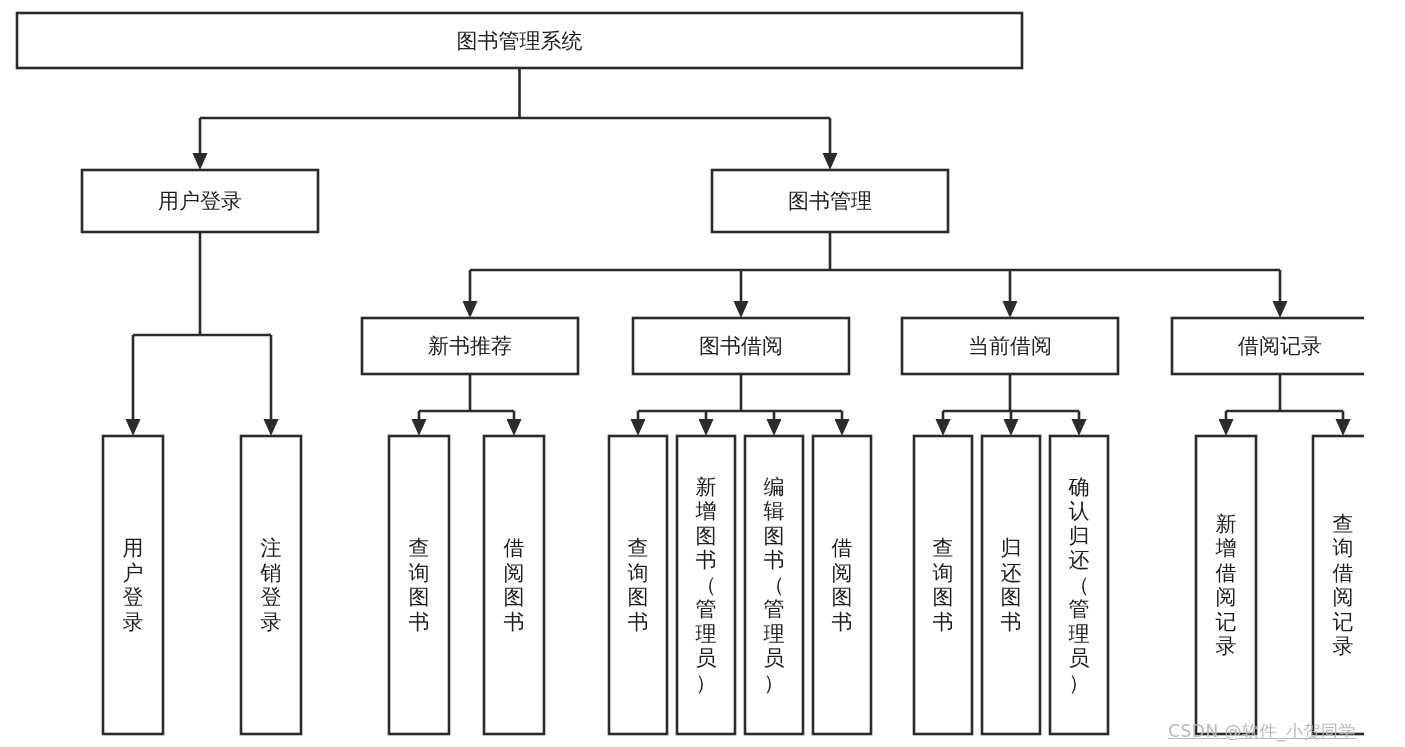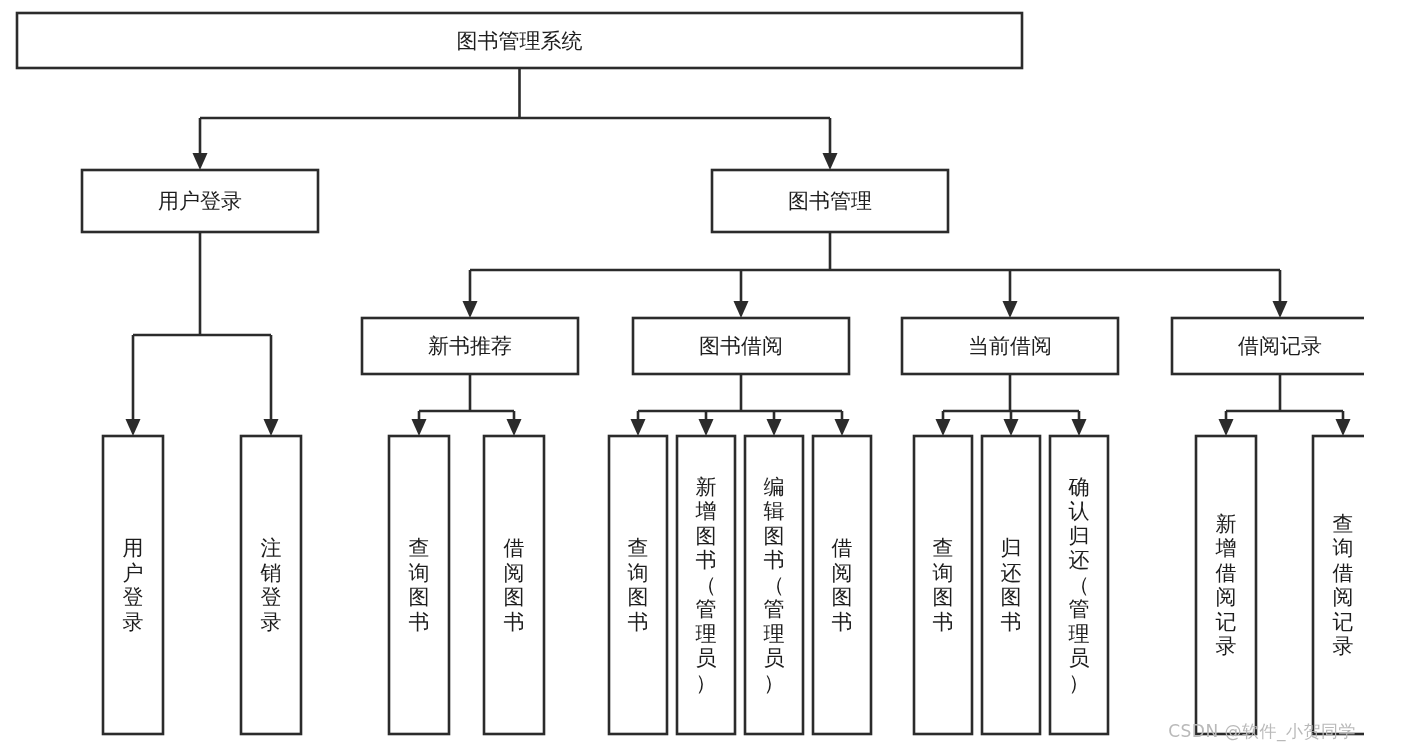--- a/index.html
+++ b/index.html
@@ -56,20 +56,21 @@
   .watermark-text {
     position: absolute;
     right: 8px;
     bottom: 4px;
     font-family: "DejaVu Sans", "Liberation Sans", sans-serif;
     font-size: 17px;
     color: #b9b9b9;
     white-space: nowrap;
     letter-spacing: 0.5px;
     user-select: none;
+    text-decoration: underline;
   }
 </style>
 </head>
 <body>
 
 <div id="diagram-root">
 
   <svg id="tree-svg" viewBox="0 0 1405 747">
     <g id="connector-layer">
         <path d="M 519.5 68 L 519.5 118" class="connector"></path>

